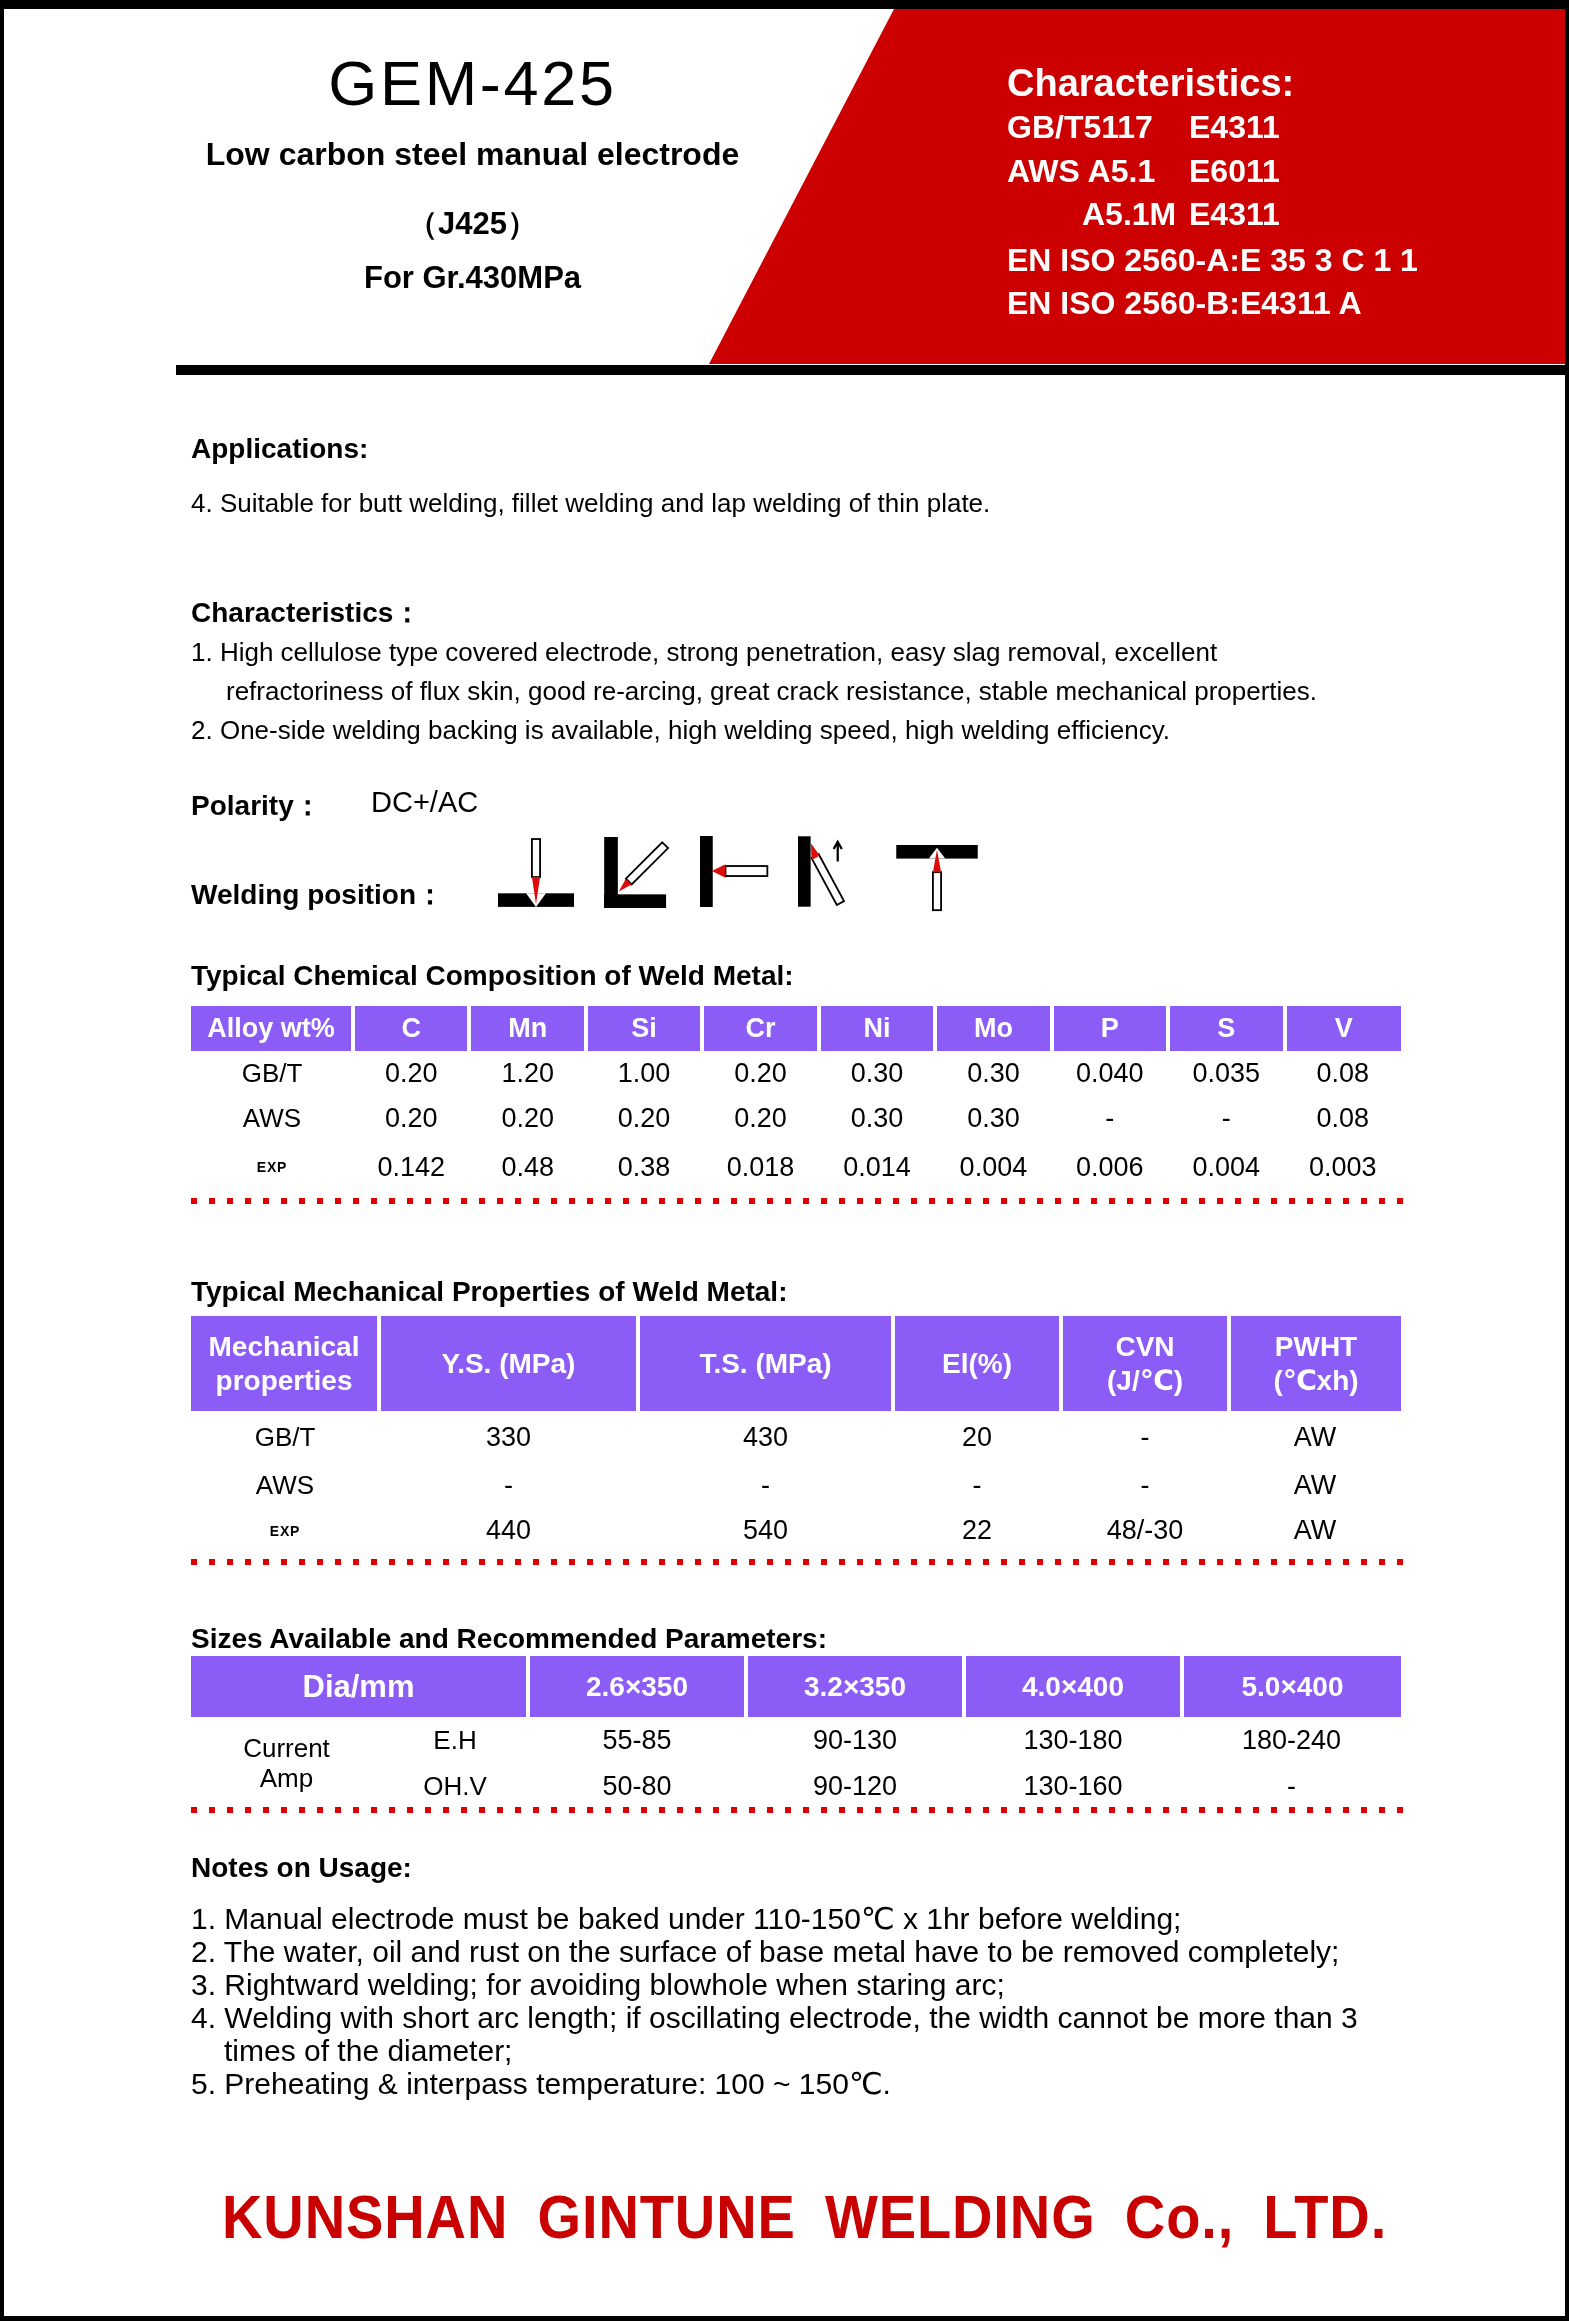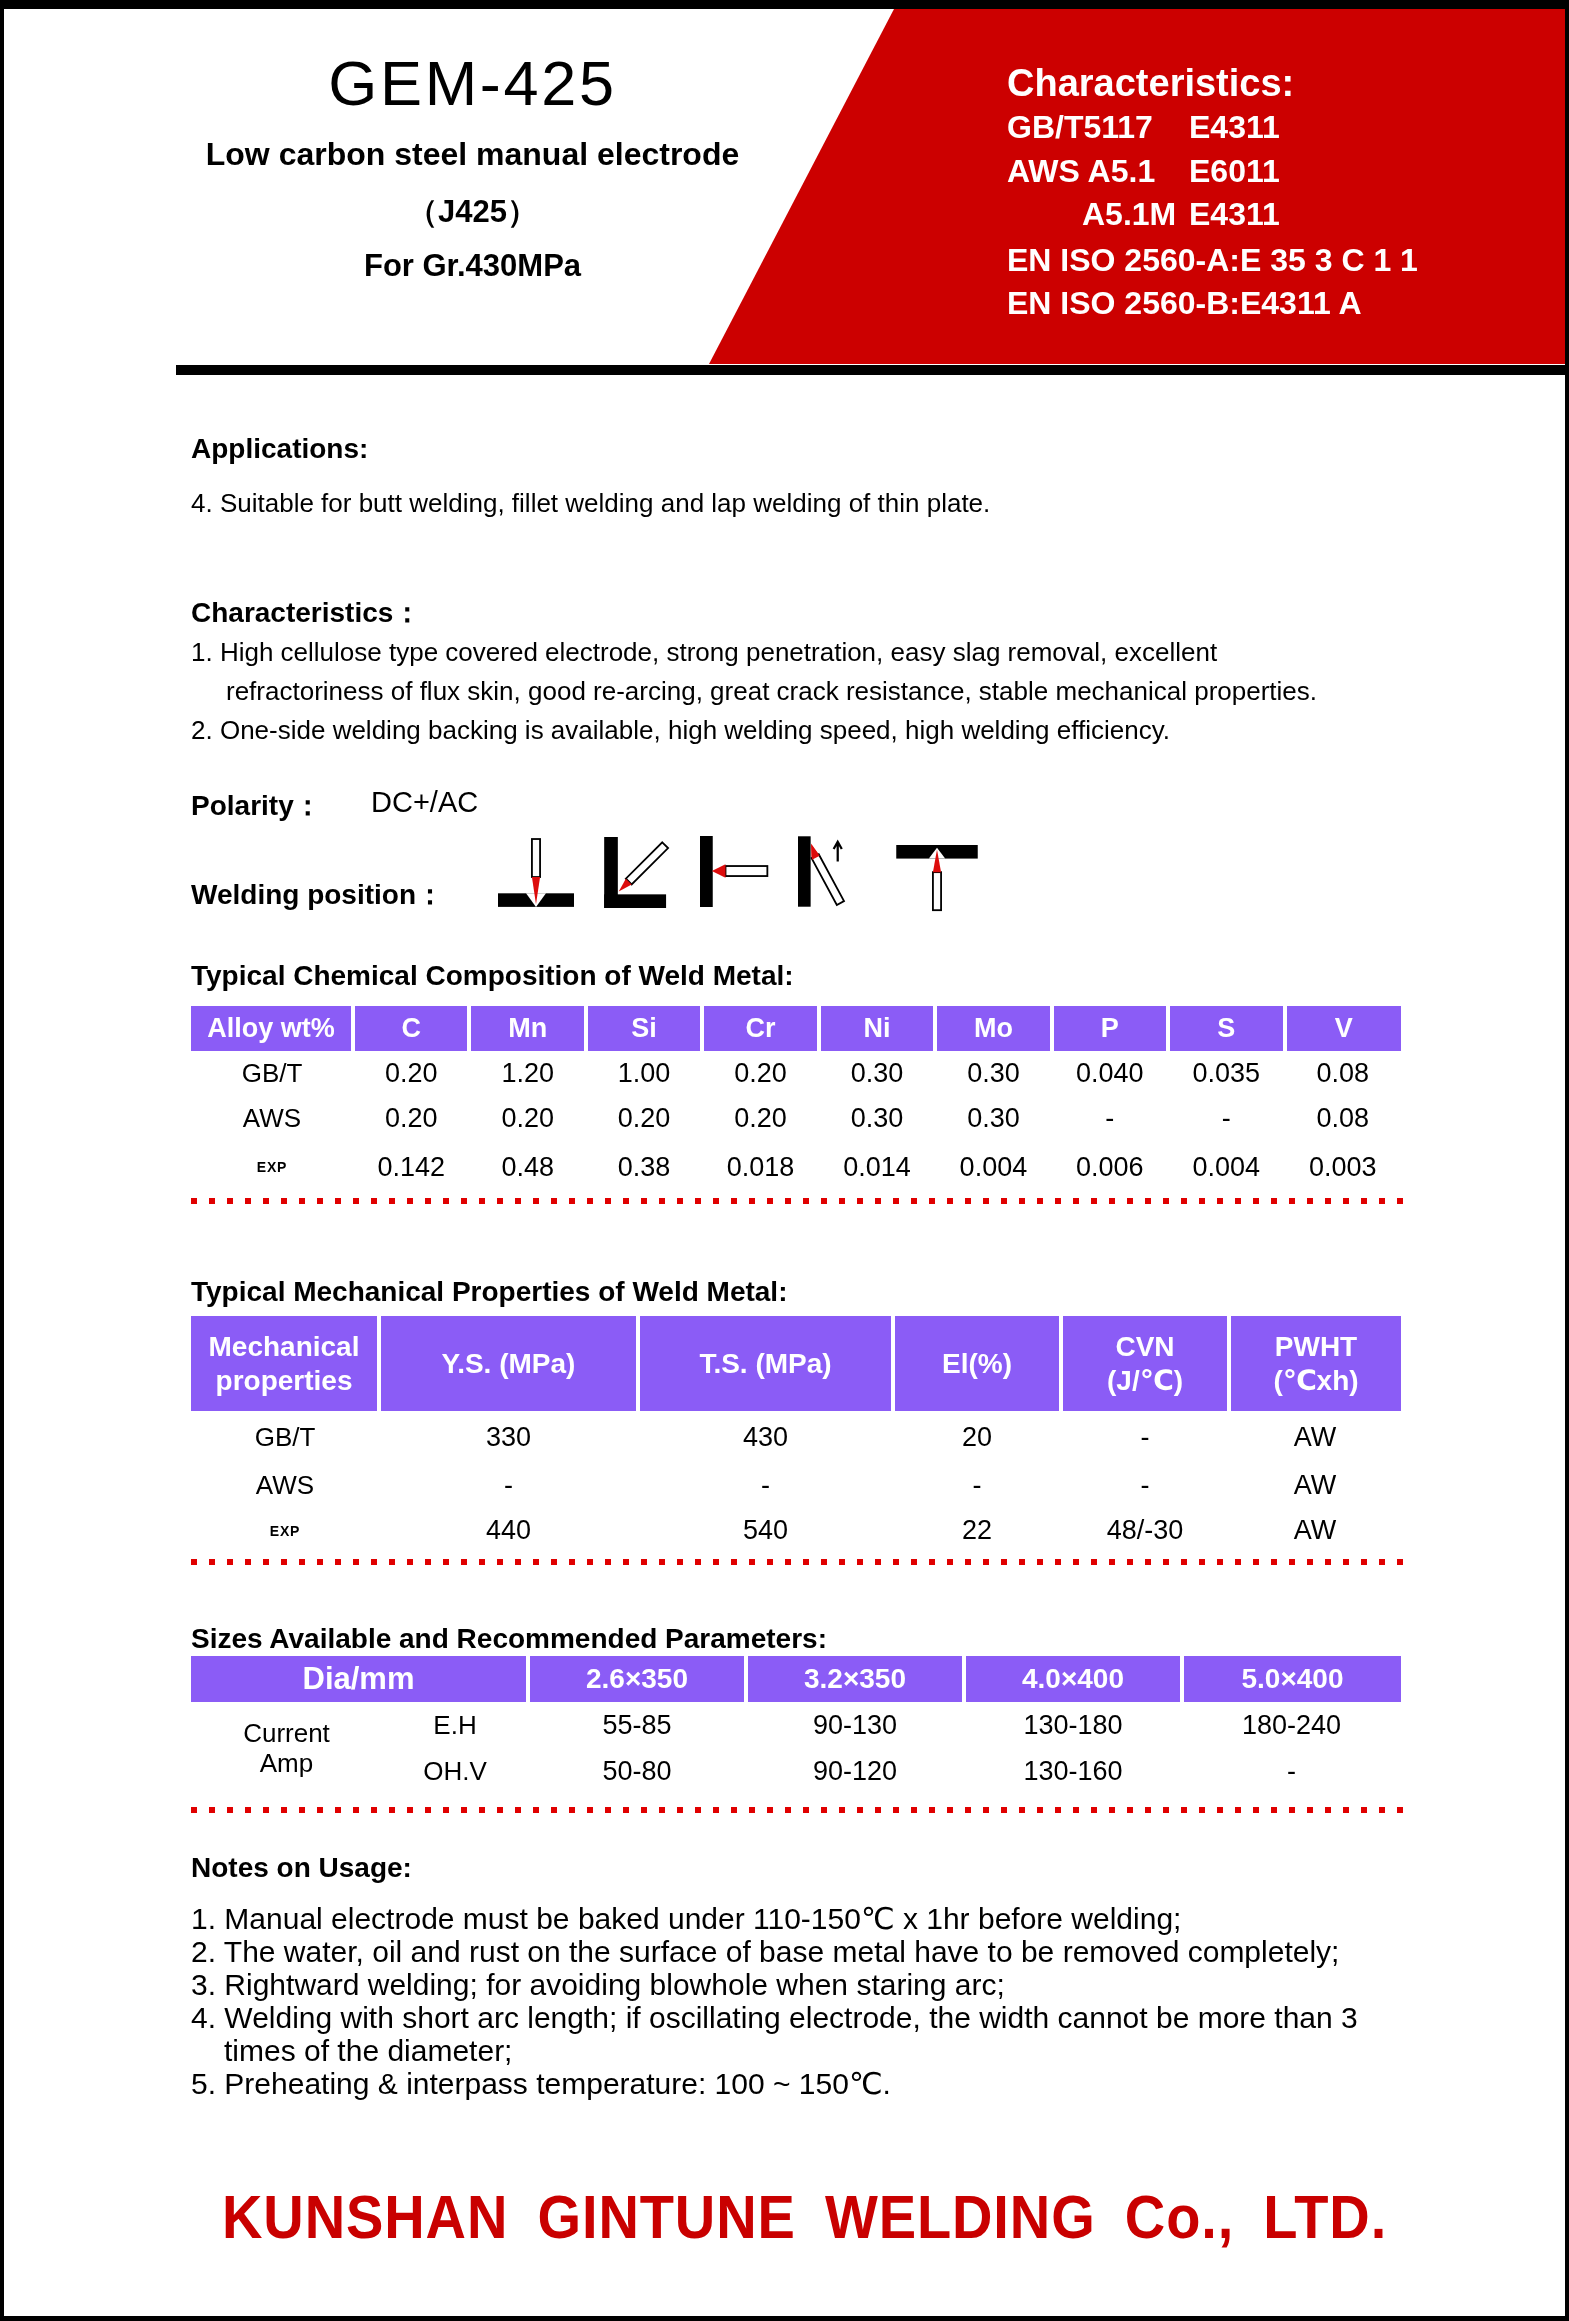--- a/index.html
+++ b/index.html
@@ -10,21 +10,21 @@
   
   .border-top{position:absolute;left:0;top:0;width:1569px;height:9px;background:#000;}
   .border-bottom{position:absolute;left:0;bottom:0;width:1569px;height:6.4px;background:#000;}
   .border-left{position:absolute;left:0;top:0;width:3.6px;height:2322px;background:#000;}
   .border-right{position:absolute;right:0;top:0;width:3.6px;height:2322px;background:#000;}
 
   
   .header-left{position:absolute;left:18px;top:9px;width:909px;text-align:center;}
   .product-title{margin-top:41px;font-size:63px;font-weight:400;letter-spacing:2.7px;line-height:1.05;}
   .product-subtitle{margin-top:20px;font-size:32px;font-weight:700;}
-  .product-code{margin-top:18px;font-size:31px;font-weight:700;}
+  .product-code{margin-top:30px;font-size:31px;font-weight:700;}
   .product-grade{margin-top:14.5px;font-size:31px;font-weight:700;}
 
   .red-wedge{
     position:absolute;left:709px;top:9px;width:856px;height:355px;
     background:#CC0000;color:#fff;
     clip-path:polygon(185px 0,856px 0,856px 355px,0 355px);
   }
   .clf-title{position:absolute;left:298px;top:53px;font-size:38px;font-weight:700;}
   .clf-row{position:absolute;left:298px;font-size:32px;font-weight:700;white-space:nowrap;}
   .clf-row .lbl{display:inline-block;width:182px;}
@@ -58,21 +58,21 @@
   .chem-table tr.r2 td{height:45px;}
   .chem-table tr.r3 td{height:52px;}
 
   .mech-table{left:191px;top:1316px;width:1210px;}
   .mech-table th{height:95px;font-size:28px;line-height:34px;}
   .mech-table tr.r1 td{height:52px;}
   .mech-table tr.r2 td{height:45px;}
   .mech-table tr.r3 td{height:45px;}
 
   .sizes-table{left:191px;top:1656px;width:1210px;}
-  .sizes-table th{height:46px;font-size:28px;}
+  .sizes-table th{height:61px;font-size:28px;}
   .sizes-table th.dia{font-size:31px;}
   .sizes-table tr.r1 td{height:47px;}
   .sizes-table tr.r2 td{height:44px;}
   .cur-amp div{font-size:26px;line-height:30px;}
 
   .dotted{position:absolute;left:191px;width:1216px;height:6.4px;
     background:repeating-linear-gradient(90deg,#E00000 0 6.4px,transparent 6.4px 18px);}
 
   .footer-company{
     position:absolute;left:222px;top:2182px;font-size:56px;font-weight:700;color:#C90000;

